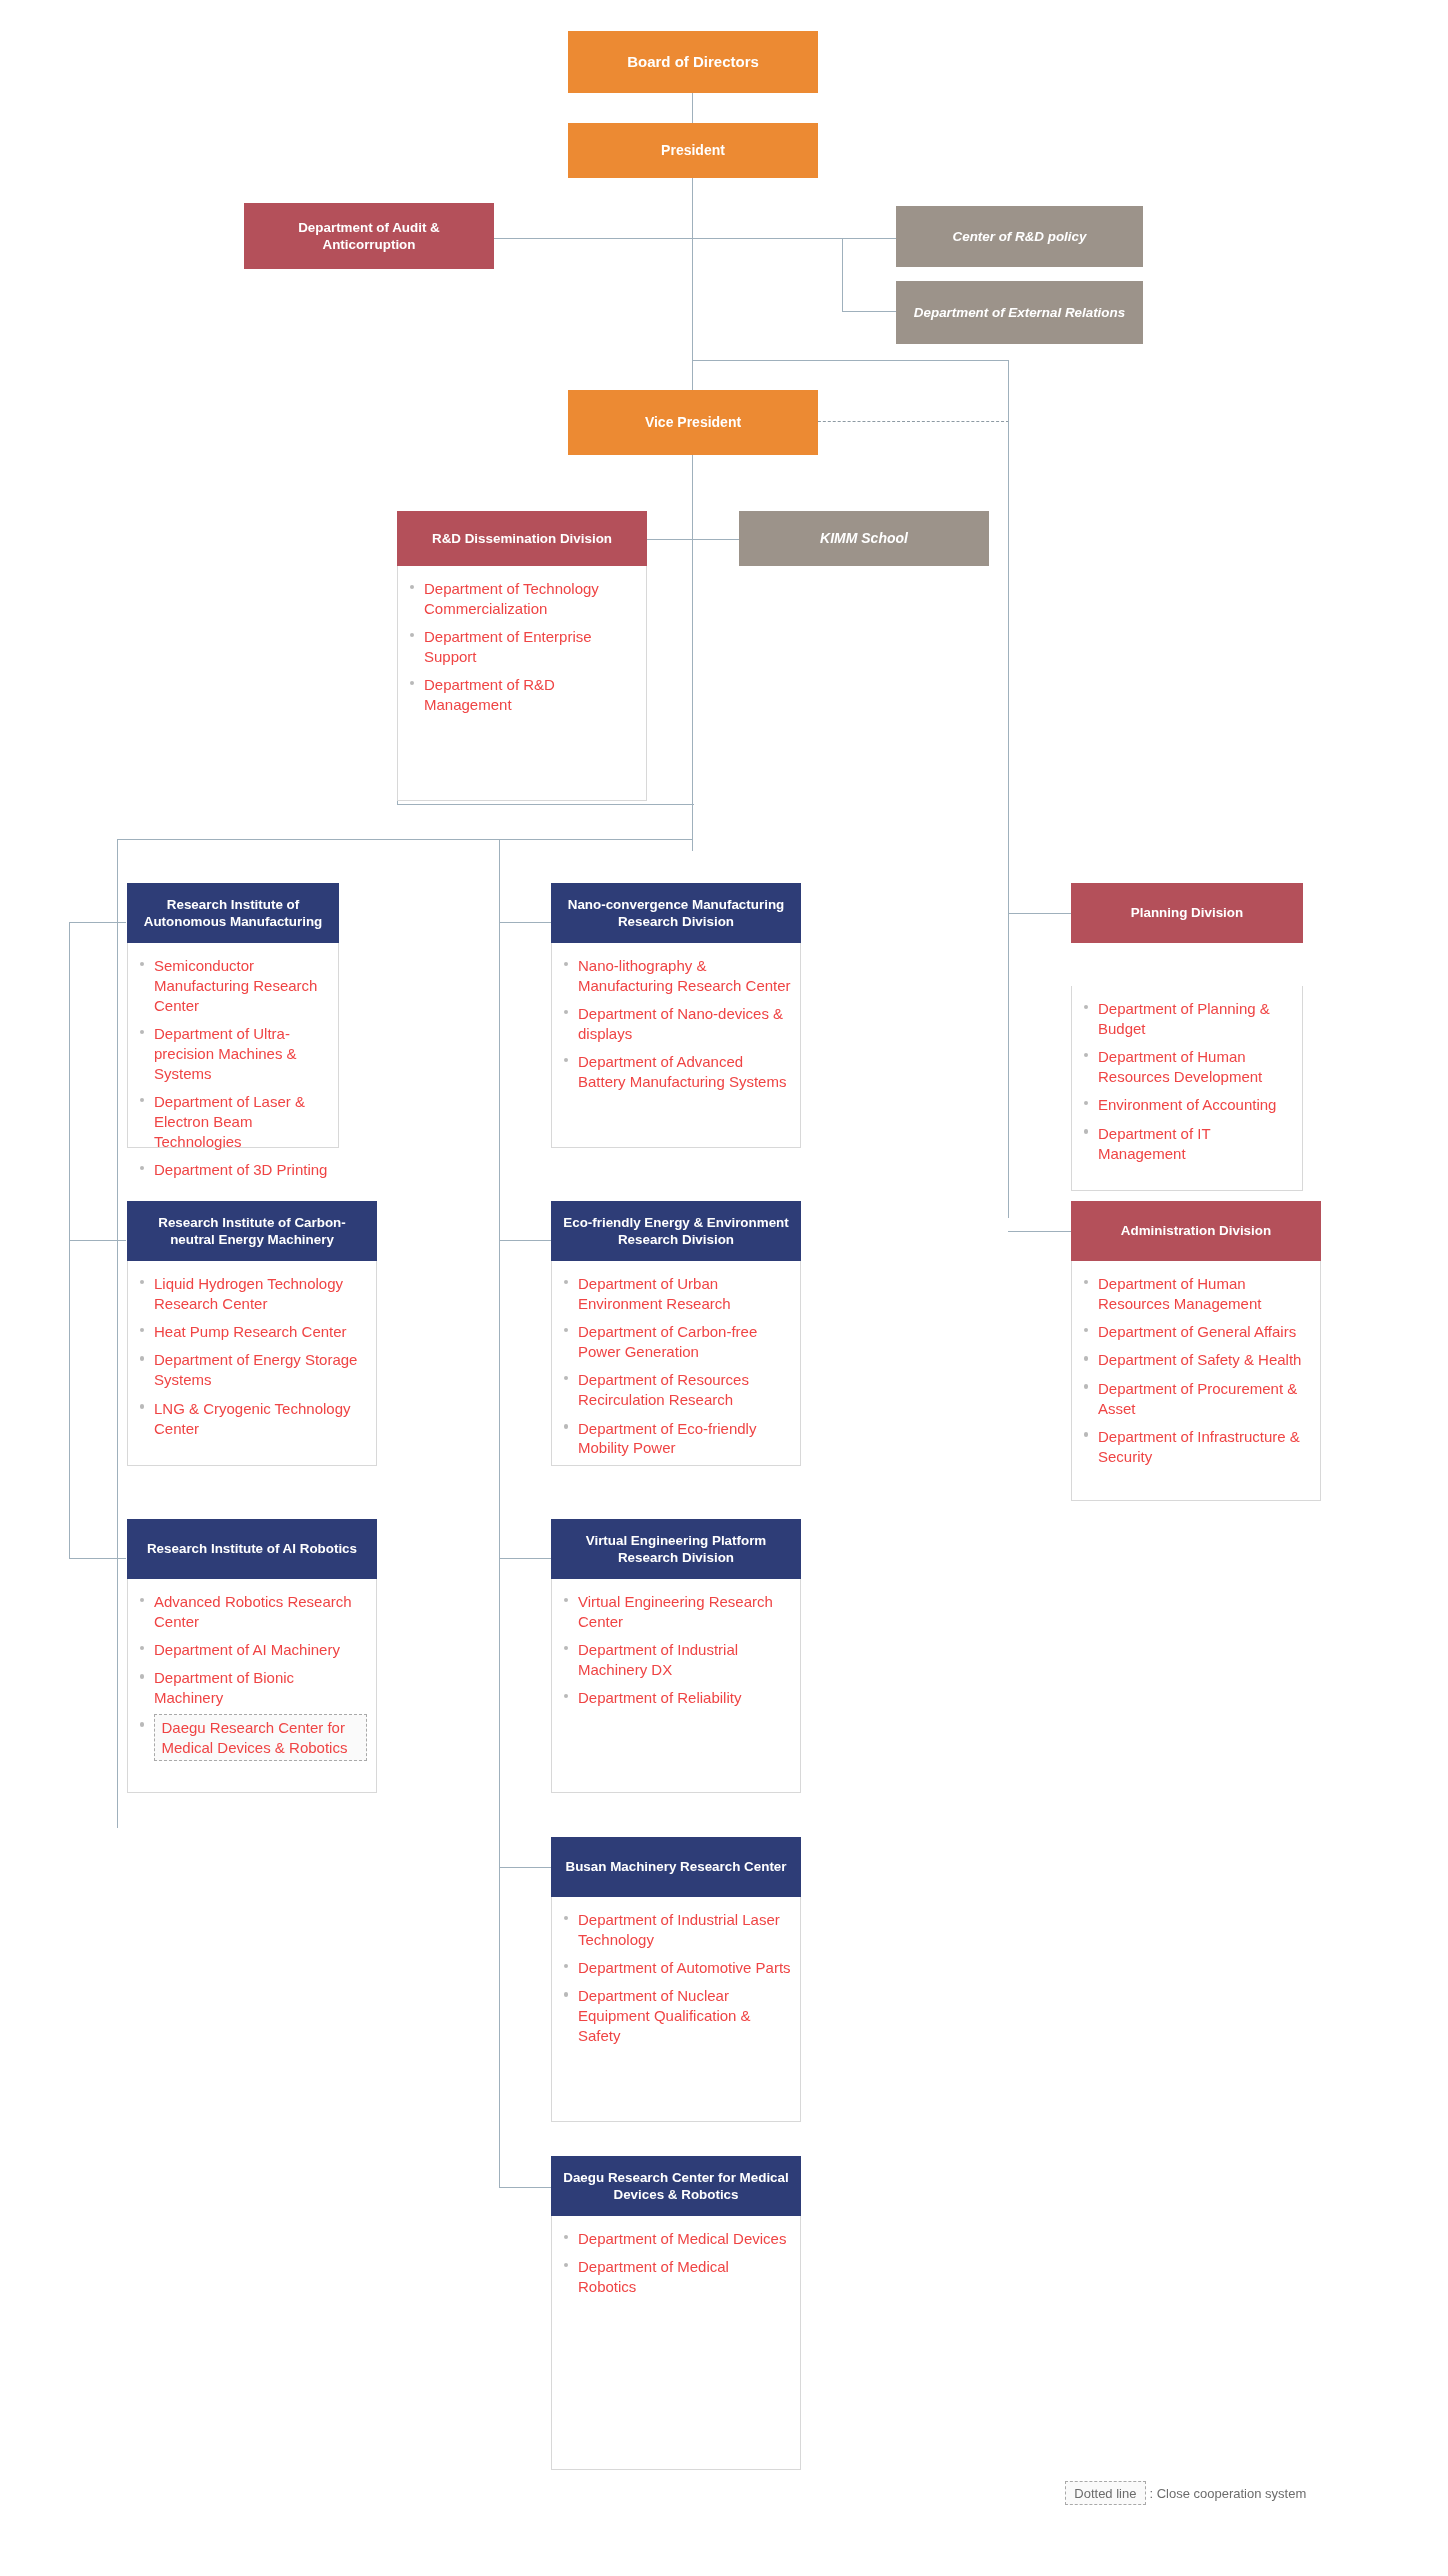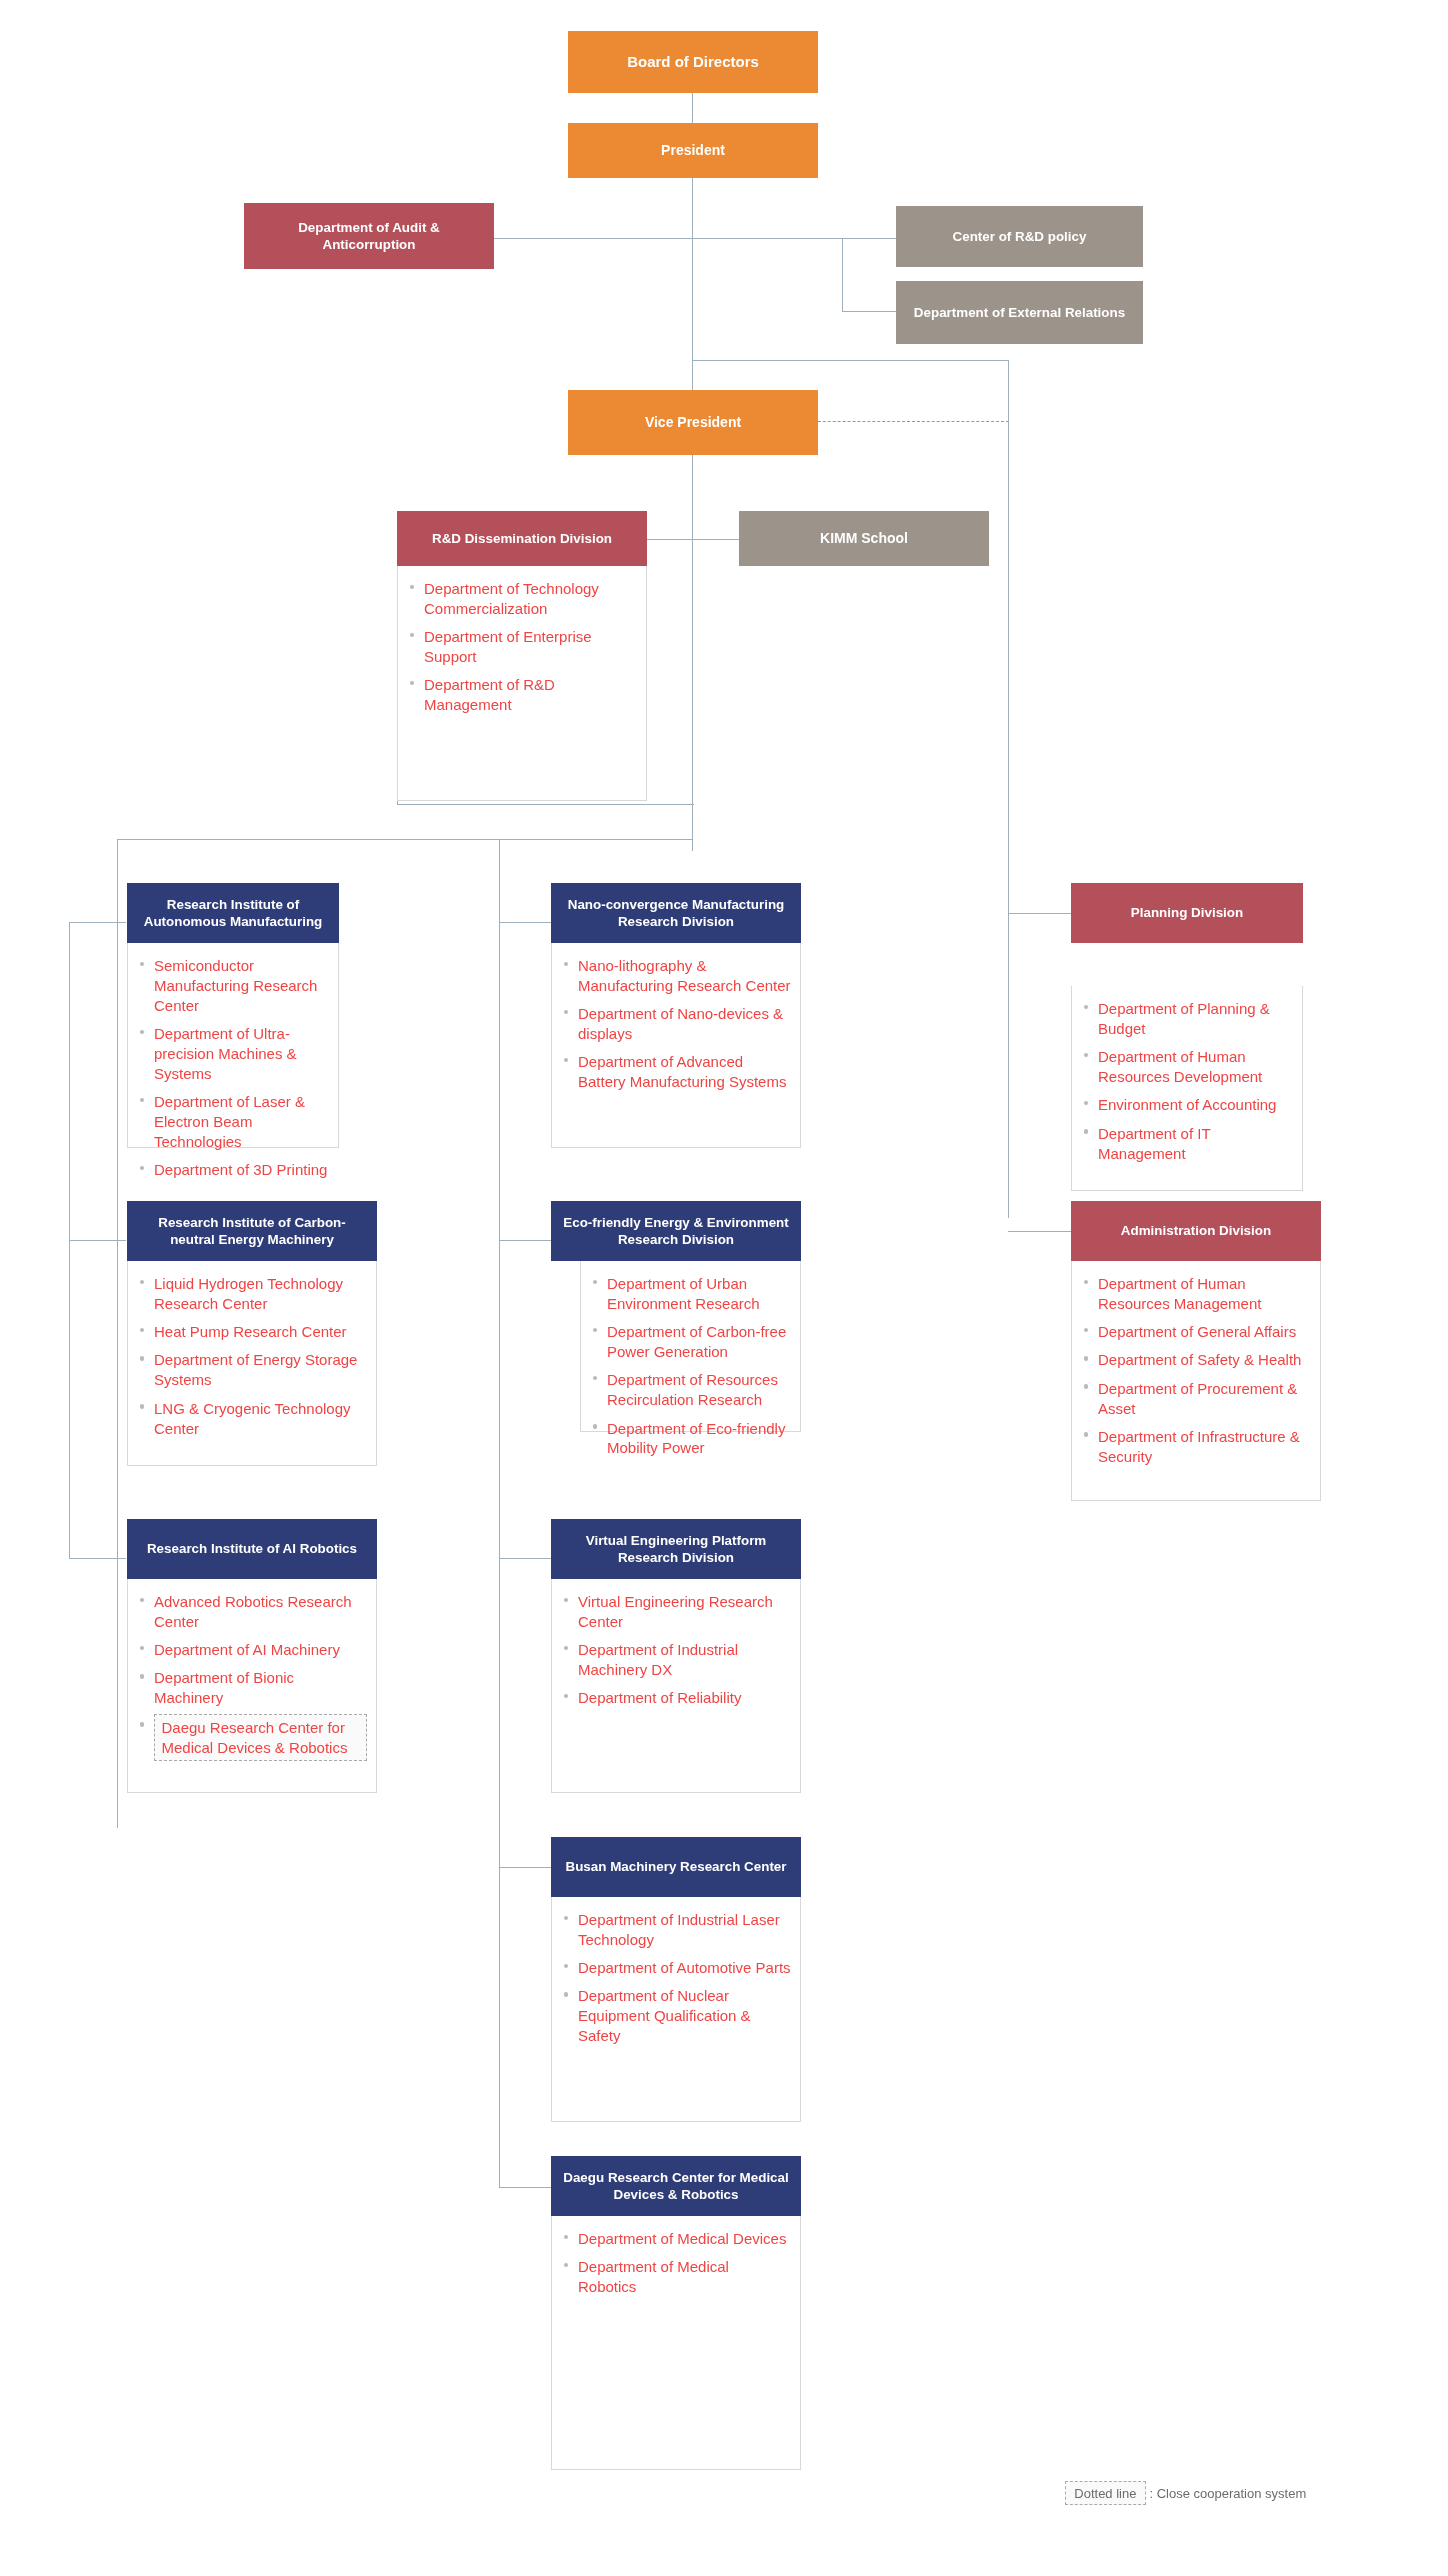--- a/index.html
+++ b/index.html
@@ -31,21 +31,21 @@
     text-align:center;
     color:#ffffff;
     font-weight:bold;
     line-height:1.28;
     box-sizing:border-box;
     padding:3.7px 9.2px;
     z-index:3;
   }
   .box.orange{background:#ec8a33;}
   .box.red{background:#b4505a;}
-  .box.gray{background:#9c938a;}
+  .box.gray{background:#9c938a;font-style:italic;}
 
   
   .card{
     position:absolute;
     box-sizing:border-box;
     z-index:3;
   }
   .card .hd{
     display:flex;align-items:center;justify-content:center;
     text-align:center;
@@ -245,21 +245,21 @@
         <li><span>Department of Nano-devices &amp; displays</span></li>
         <li><span>Department of Advanced Battery Manufacturing Systems</span></li>
       </ul>
     </div>
   </div>
 
   <div class="card navy" style="left:551px;top:1201px;width:250px;">
     <div class="hd" style="height:60px;font-size:13.4px;">
       <span>Eco-friendly Energy &amp; Environment Research Division</span>
     </div>
-    <div class="bd" style="height:171px;margin-left:29px;">
+    <div class="bd" style="height:205px;">
       <ul>
         <li><span>Department of Urban Environment Research</span></li>
         <li><span>Department of Carbon-free Power Generation</span></li>
         <li><span>Department of Resources Recirculation Research</span></li>
         <li><span>Department of Eco-friendly Mobility Power</span></li>
       </ul>
     </div>
   </div>
 
   <div class="card navy" style="left:551px;top:1519px;width:250px;">

